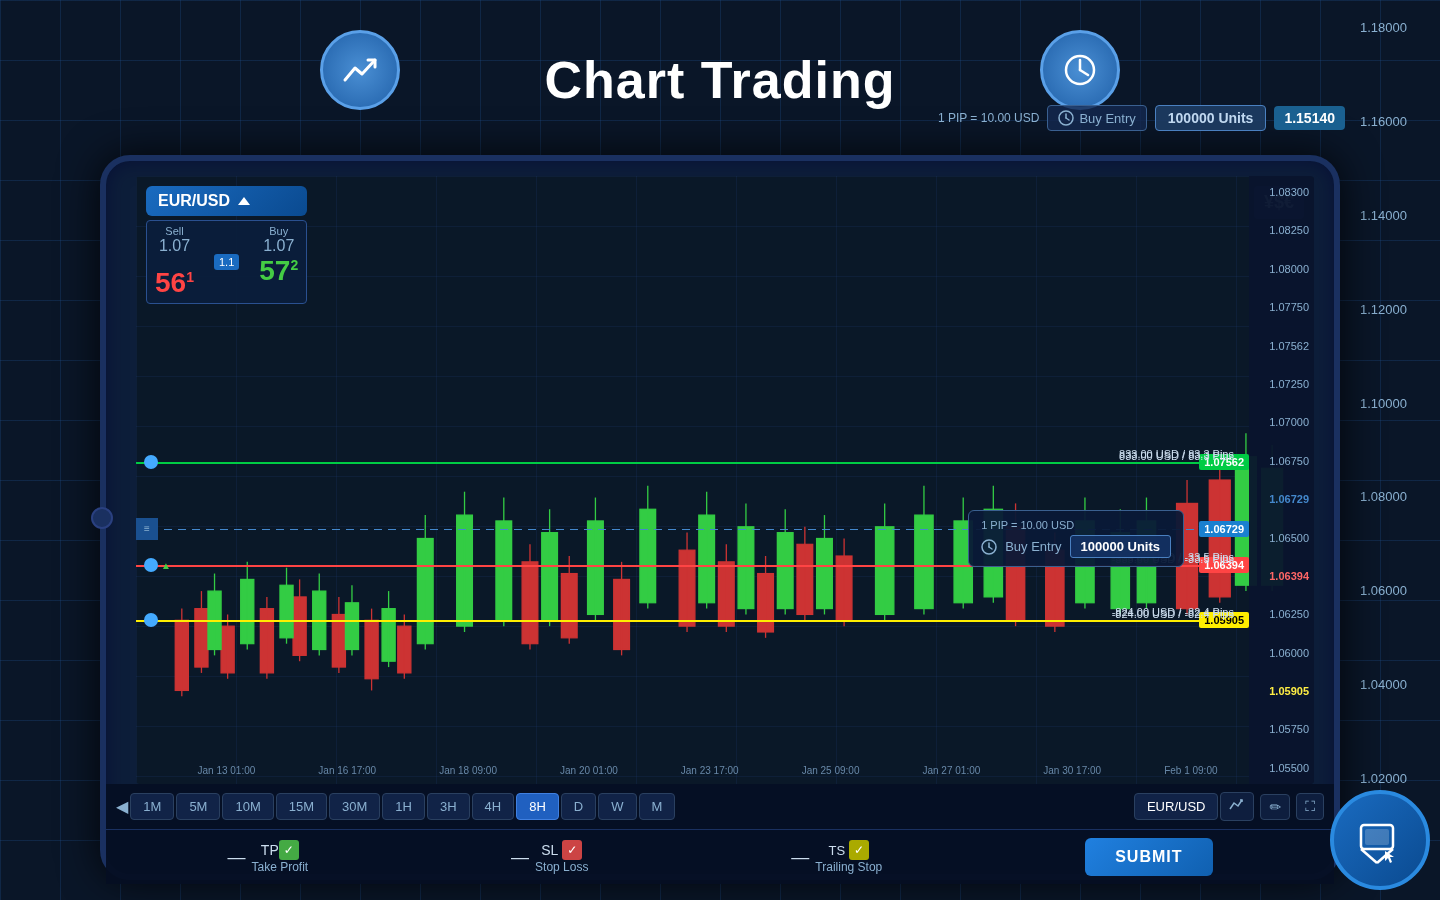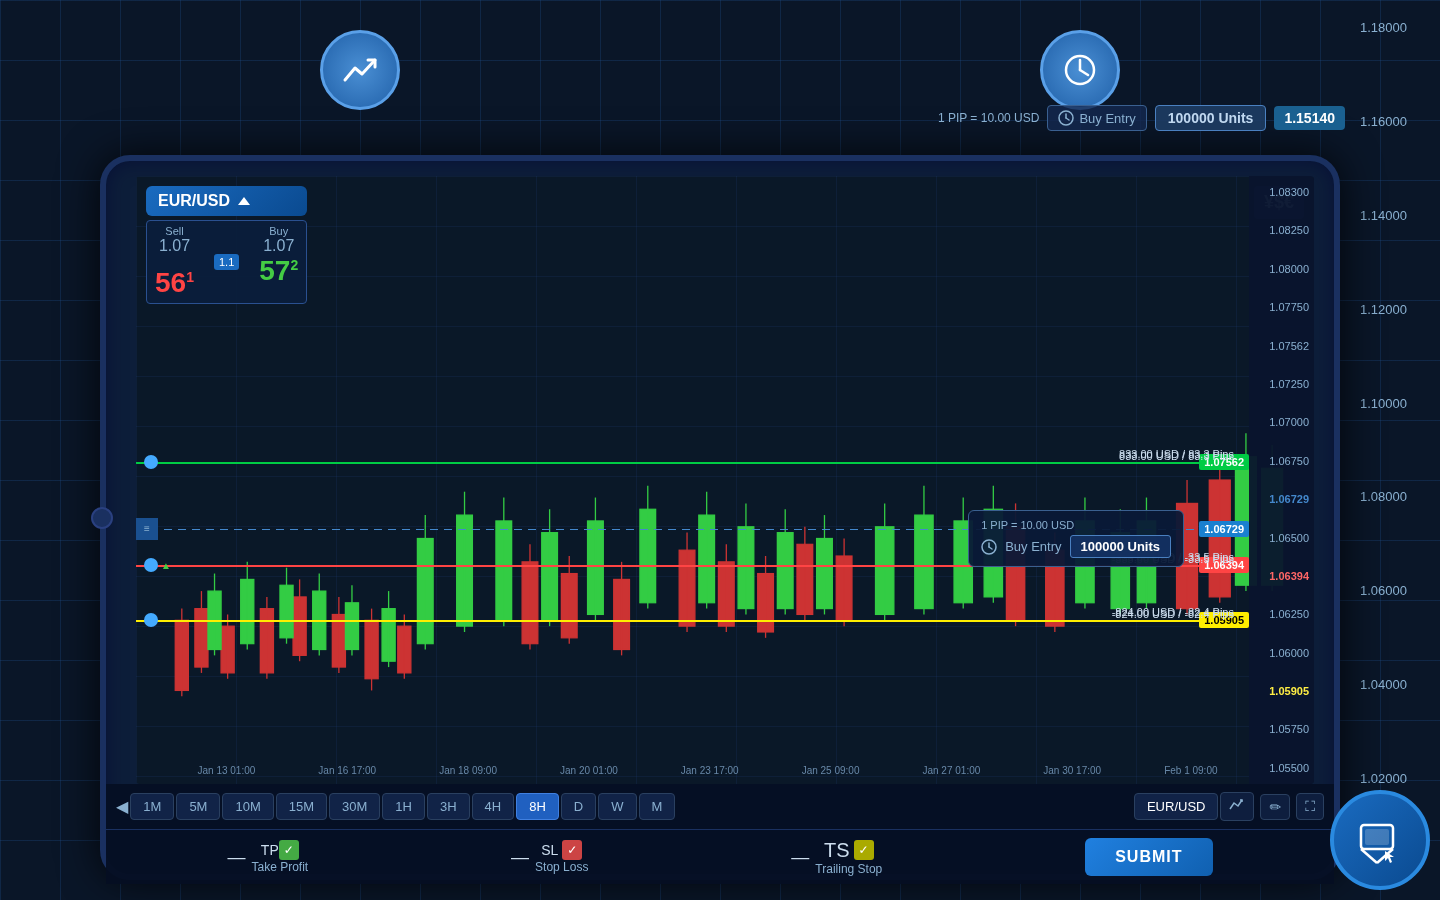--- a/index.html
+++ b/index.html
@@ -629,20 +629,21 @@
 
 <div class="bg-grid"></div>
 
 <div class="header">
   <div class="header-icon-left">
     <svg width="40" height="40" viewBox="0 0 40 40">
       <polyline points="5,30 15,18 22,24 35,10" stroke="white" stroke-width="3" fill="none" stroke-linecap="round" stroke-linejoin="round"></polyline>
       <polyline points="28,10 35,10 35,17" stroke="white" stroke-width="3" fill="none" stroke-linecap="round" stroke-linejoin="round"></polyline>
     </svg>
   </div>
+  <h1 class="header-title">Chart Trading</h1>
   <div class="header-icon-right">
     <svg width="40" height="40" viewBox="0 0 40 40">
       <circle cx="20" cy="20" r="14" stroke="white" stroke-width="2.5" fill="none"></circle>
       <line x1="20" y1="10" x2="20" y2="20" stroke="white" stroke-width="2.5" stroke-linecap="round"></line>
       <line x1="20" y1="20" x2="28" y2="25" stroke="white" stroke-width="2.5" stroke-linecap="round"></line>
     </svg>
   </div>
 </div>
 
 <div class="right-price-scale">
@@ -931,21 +932,21 @@
             <span style="color:#ccddee; font-size:14px">SL</span>
             <div class="order-item-check check-red">✓</div>
           </span>
           <span class="order-item-name">Stop Loss</span>
         </div>
       </div>
       <div class="order-item">
         <span class="order-line-symbol">—</span>
         <div class="order-item-label">
           <span style="display:flex; align-items:center; gap:4px">
-            <span style="color:#ccddee; font-size:20px">TS</span>
+            <span style="color:#ccddee; font-size:13px">TS</span>
             <div class="order-item-check check-yellow">✓</div>
           </span>
           <span class="order-item-name">Trailing Stop</span>
         </div>
       </div>
       <button class="submit-btn">SUBMIT</button>
     </div>
   </div>
 </div>
 

